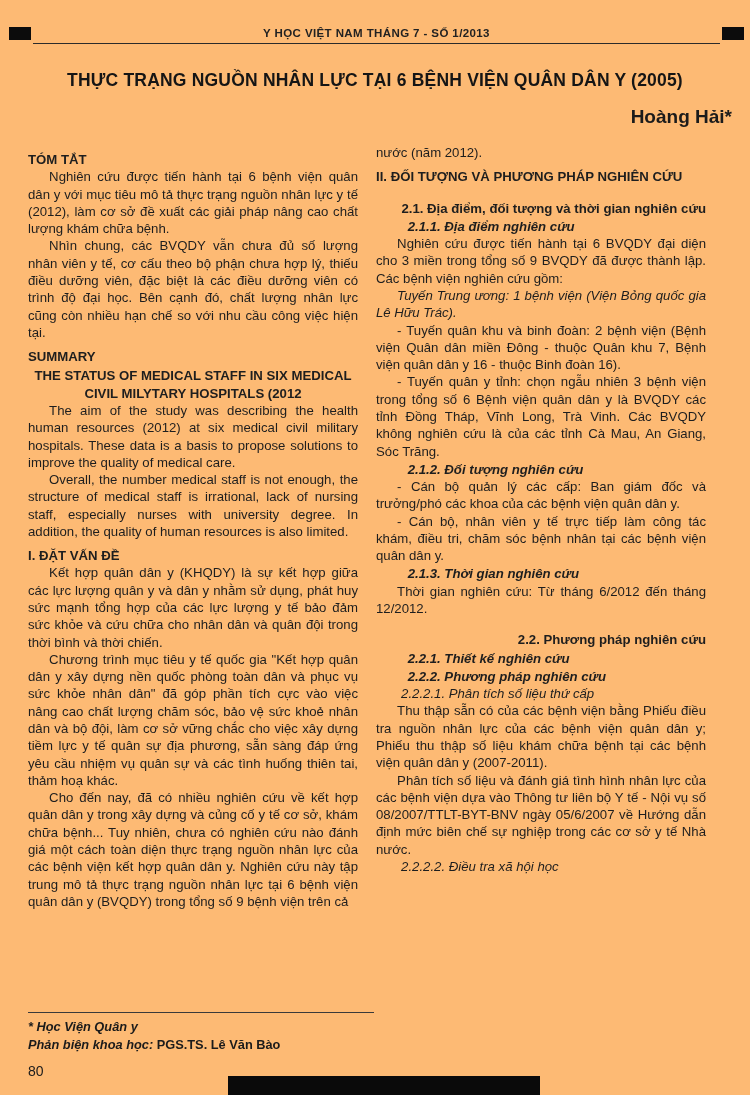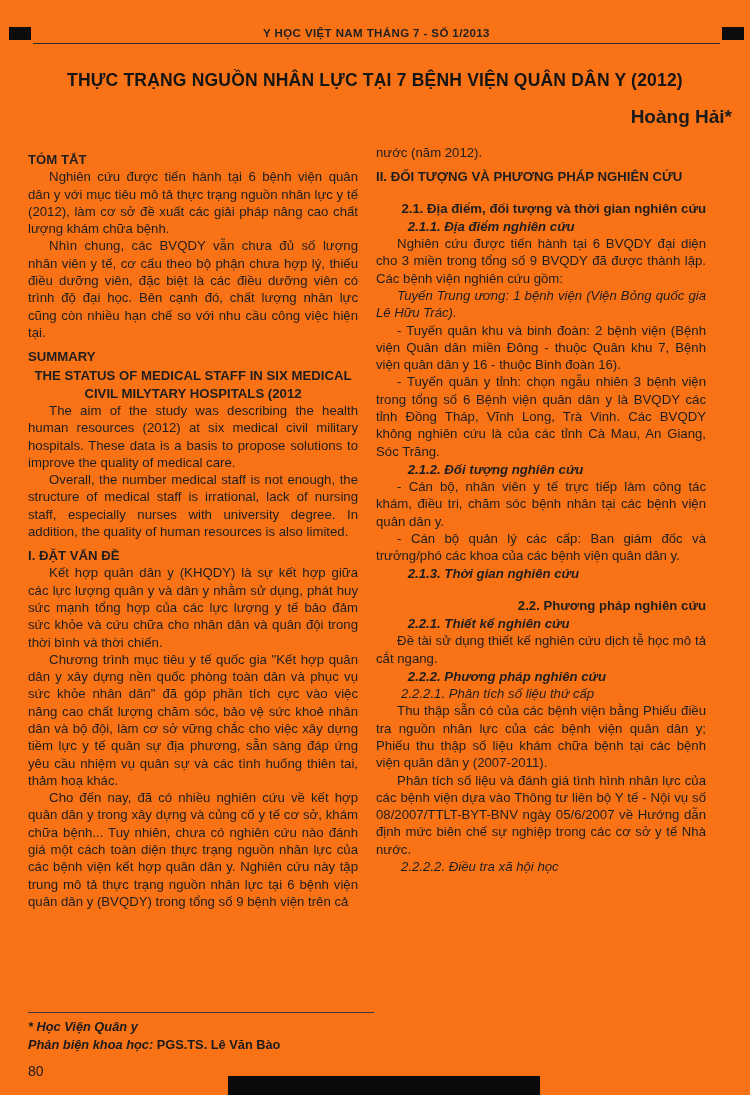--- a/index.html
+++ b/index.html
@@ -1,20 +1,20 @@
 <!DOCTYPE html>
 <html><head>
 <meta charset="utf-8">
 <style>
   * { margin:0; padding:0; box-sizing:border-box; }
   html,body { background:#9a9a98; }
   body { font-family:"Liberation Sans", sans-serif; }
   .page {
     width:750px; height:1095px; margin:0 auto; position:relative;
-    background:#f97316; color:#1b1b1b; overflow:hidden;
+    background:#fdba74; color:#1b1b1b; overflow:hidden;
   }
   .header { display:flex; align-items:flex-start; padding-top:27px; }
   .hbar { width:22px; height:13px; background:#0c0c0c; flex:0 0 auto; }
   .hbar.left { margin-left:9px; }
   .hbar.right { margin-right:6px; }
   .htext {
     flex:1; text-align:center; font-weight:bold; font-size:11.5px;
     letter-spacing:.4px; border-bottom:1.6px solid #2b2b2b;
     padding-bottom:4px; margin:0 2px; color:#222;
   }
@@ -46,21 +46,21 @@
 <body>
 
 <div class="page">
 
   <div class="header">
     <div class="hbar left"></div>
     <div class="htext">Y HỌC VIỆT NAM THÁNG 7 - SỐ 1/2013</div>
     <div class="hbar right"></div>
   </div>
 
-  <div class="title">THỰC TRẠNG NGUỒN NHÂN LỰC TẠI 7 BỆNH VIỆN QUÂN DÂN Y (2012)</div>
+  <div class="title">THỰC TRẠNG NGUỒN NHÂN LỰC TẠI 6 BỆNH VIỆN QUÂN DÂN Y (2005)</div>
 
   <div class="author">Hoàng Hải*</div>
 
   <div class="columns">
     <div class="col" id="left-col">
         <div class="blk h1">TÓM TẮT</div>
         <div class="blk p">Nghiên cứu được tiến hành tại 6 bệnh viện quân dân y với mục tiêu mô tả thực trạng nguồn nhân lực y tế (2012), làm cơ sở đề xuất các giải pháp nâng cao chất lượng khám chữa bệnh.</div>
         <div class="blk p">Nhìn chung, các BVQDY vẫn chưa đủ số lượng nhân viên y tế, cơ cấu theo bộ phận chưa hợp lý, thiếu điều dưỡng viên, đặc biệt là các điều dưỡng viên có trình độ đại học. Bên cạnh đó, chất lượng nhân lực cũng còn nhiều hạn chế so với nhu cầu công việc hiện tại.</div>
         <div class="blk h1">SUMMARY</div>
         <div class="blk h1s">THE STATUS OF MEDICAL STAFF IN SIX MEDICAL CIVIL MILYTARY HOSPITALS (2012</div>
@@ -74,26 +74,26 @@
     <div class="col" id="right-col">
         <div class="blk p0">nước (năm 2012).</div>
         <div class="blk h1">II. ĐỐI TƯỢNG VÀ PHƯƠNG PHÁP NGHIÊN CỨU</div>
         <div class="blk h2">2.1. Địa điểm, đối tượng và thời gian nghiên cứu</div>
         <div class="blk h3">2.1.1. Địa điểm nghiên cứu</div>
         <div class="blk p">Nghiên cứu được tiến hành tại 6 BVQDY đại diện cho 3 miền trong tổng số 9 BVQDY đã được thành lập. Các bệnh viện nghiên cứu gồm:</div>
         <div class="blk pi">Tuyến Trung ương: 1 bệnh viện (Viện Bỏng quốc gia Lê Hữu Trác).</div>
         <div class="blk p">- Tuyến quân khu và binh đoàn: 2 bệnh viện (Bệnh viện Quân dân miền Đông - thuộc Quân khu 7, Bệnh viện quân dân y 16 - thuộc Binh đoàn 16).</div>
         <div class="blk p">- Tuyến quân y tỉnh: chọn ngẫu nhiên 3 bệnh viện trong tổng số 6 Bệnh viện quân dân y là BVQDY các tỉnh Đồng Tháp, Vĩnh Long, Trà Vinh. Các BVQDY không nghiên cứu là của các tỉnh Cà Mau, An Giang, Sóc Trăng.</div>
         <div class="blk h3">2.1.2. Đối tượng nghiên cứu</div>
+        <div class="blk p">- Cán bộ quản lý các cấp: Ban giám đốc và trưởng/phó các khoa của các bệnh viện quân dân y.</div>
         <div class="blk p">- Cán bộ, nhân viên y tế trực tiếp làm công tác khám, điều tri, chăm sóc bệnh nhân tại các bệnh viện quân dân y.</div>
-        <div class="blk p">- Cán bộ quản lý các cấp: Ban giám đốc và trưởng/phó các khoa của các bệnh viện quân dân y.</div>
         <div class="blk h3">2.1.3. Thời gian nghiên cứu</div>
+        <div class="blk p">Thời gian nghiên cứu: Từ tháng 6/2012 đến tháng 12/2012.</div>
         <div class="blk h2">2.2. Phương pháp nghiên cứu</div>
         <div class="blk h3">2.2.1. Thiết kế nghiên cứu</div>
-        <div class="blk p">Đề tài sử dụng thiết kế nghiên cứu dịch tễ học mô tả cắt ngang.</div>
         <div class="blk h3">2.2.2. Phương pháp nghiên cứu</div>
         <div class="blk h4">2.2.2.1. Phân tích số liệu thứ cấp</div>
         <div class="blk p">Thu thập sẵn có của các bệnh viện bằng Phiếu điều tra nguồn nhân lực của các bệnh viện quân dân y; Phiếu thu thập số liệu khám chữa bệnh tại các bệnh viện quân dân y (2007-2011).</div>
         <div class="blk p">Phân tích số liệu và đánh giá tình hình nhân lực của các bệnh viện dựa vào Thông tư liên bộ Y tế - Nội vụ số 08/2007/TTLT-BYT-BNV ngày 05/6/2007 về Hướng dẫn định mức biên chế sự nghiệp trong các cơ sở y tế Nhà nước.</div>
         <div class="blk h4">2.2.2.2. Điều tra xã hội học</div>
       </div>
   </div>
 
   <div class="footnote">
     <div>

